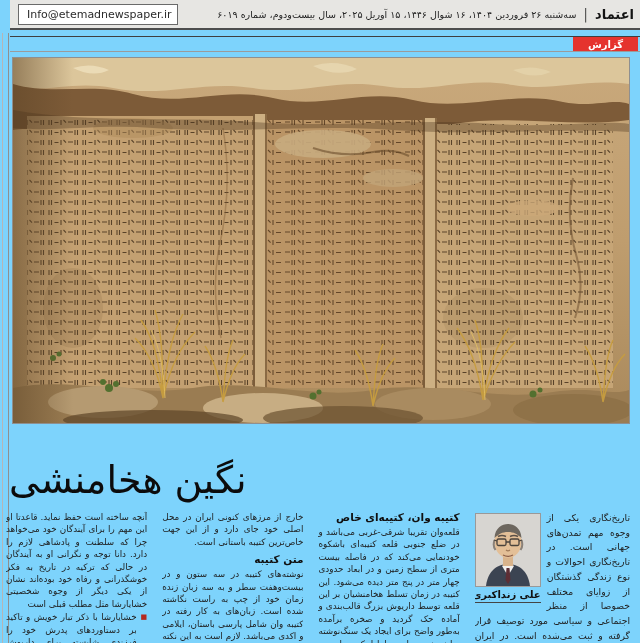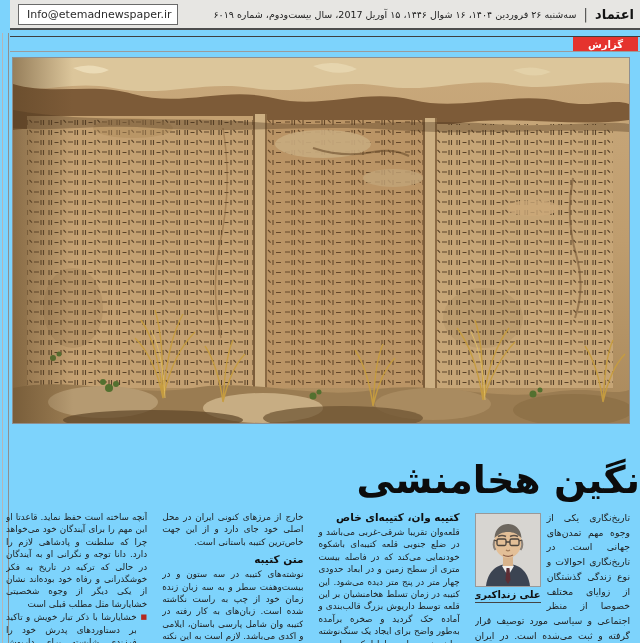--- a/index.html
+++ b/index.html
@@ -46,22 +46,22 @@
     border:1px solid #8f8f8f; background:#c2a077;
   }
   .photo-wrap svg { display:block; }
 
   
   .kicker {
     position:absolute; top:437px; left:0; right:0; text-align:center;
     direction:rtl; font-size:15px; font-weight:bold; color:#121212;
   }
   .headline {
-    position:absolute; top:458px; left:0; right:0; text-align:right;
-    direction:rtl; font-size:38px; font-weight:bold; color:#0c0c0c;
+    position:absolute; top:458px; left:9px; right:0; text-align:left;
+    direction:rtl; font-size:38px; font-weight:normal; color:#0c0c0c;
     letter-spacing:-1px;
   }
 
   
   .body-cols {
     position:absolute; top:511px; left:6px; right:10px; height:132px;
     display:flex; direction:rtl; gap:15px; overflow:hidden;
   }
   .col { flex:1; overflow:hidden; direction:rtl; }
   .col.first { flex:1.1; }
@@ -85,21 +85,21 @@
 
 <div id="page">
 
   <div class="header-bar">
     <div class="email-box">
       <span>Info@etemadnewspaper.ir</span>
     </div>
     <div class="header-right">
       <span class="logo-text">اعتماد</span>
       <span class="header-divider">|</span>
-      <span class="dateline">سه‌شنبه ۲۶ فروردین ۱۴۰۴، ۱۶ شوال ۱۴۴۶، ۱۵ آوریل 2017، سال بیست‌ودوم، شماره ۶۰۱۹</span>
+      <span class="dateline">سه‌شنبه ۲۶ فروردین ۱۴۰۴، ۱۶ شوال ۱۴۴۶، ۱۵ آوریل ۲۰۲۵، سال بیست‌ودوم، شماره ۶۰۱۹</span>
     </div>
   </div>
 
   <div class="vrule-a"></div>
   <div class="vrule-b"></div>
 
   <div class="rule-top"></div>
   <div class="section-badge" title="گزارش" style="background: rgb(229, 51, 46);">گزارش</div>
   <div class="rule-bottom"></div>
 

